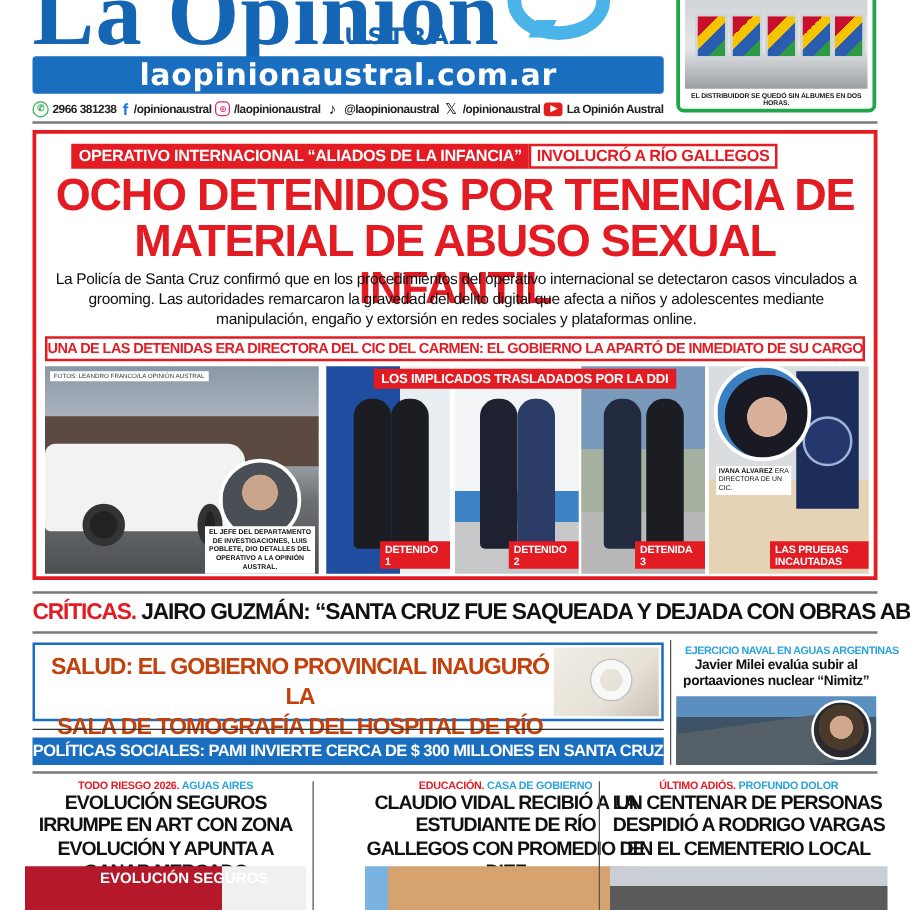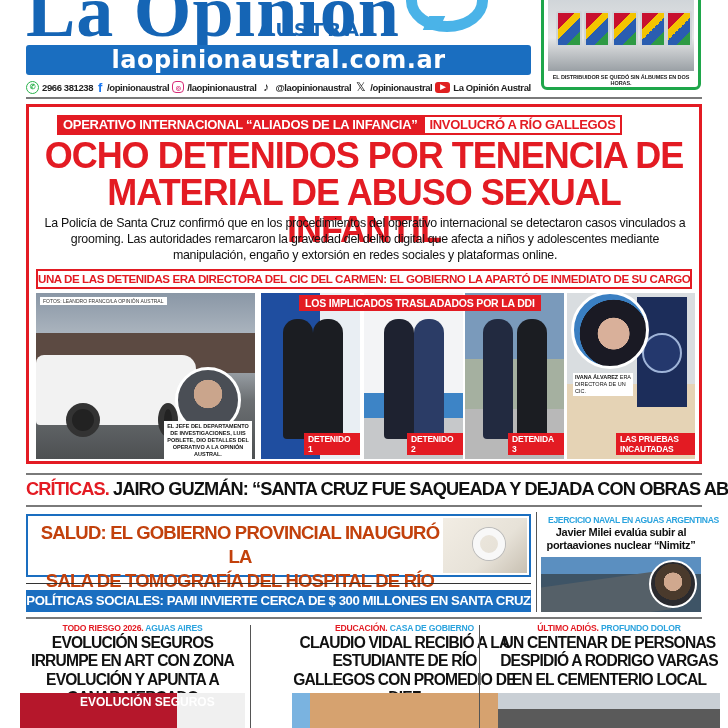--- a/index.html
+++ b/index.html
@@ -148,21 +148,21 @@
   .bcol .kick { text-align: center; font-weight: 700; font-size: 8.6px; letter-spacing: -0.2px; white-space: nowrap; }
   .bcol .kick .r { color: #e31b23; text-align: right; }
   .bcol .kick .b { color: #2aa3de; }
   .bcol .title { text-align: center; color: #111; font-weight: 700; font-size: 15.6px; line-height: 18.4px; letter-spacing: -0.8px; margin-top: 1px; }
   .bcol .img { position: absolute; top: 70px; left: 0; width: 225px; height: 40px; }
   #b1 { left: 20px; }
   #b1 .img { background: linear-gradient(90deg, #b5172b 0 70%, #f0f0f0 70%); }
   #b1 .img .brand { position: absolute; left: 60px; top: 4px; color: #fff; font-weight: 700; font-size: 12px; line-height: 11px; }
   #b2 { left: 249px; margin-left: 43px; }
   #b2 .img { background: linear-gradient(90deg, #7ab3e0 0 8%, #d6a26f 8% 92%, #eee 92%); }
-  #b3 { left: 498px; width: 222px; }
+  #b3 { left: 488px; width: 222px; }
   #b3 .img { width: 222px; background: linear-gradient(180deg, #c9cfd5 0 40%, #5a5a5a 40%); }
   .vsep { position: absolute; width: 1px; background: #555; }
 </style>
 </head>
 <body>
 
 <div id="logo">
   <span>La Opinión</span>
   <span class="bubble"></span>
   <span class="bubble-tail"></span>

